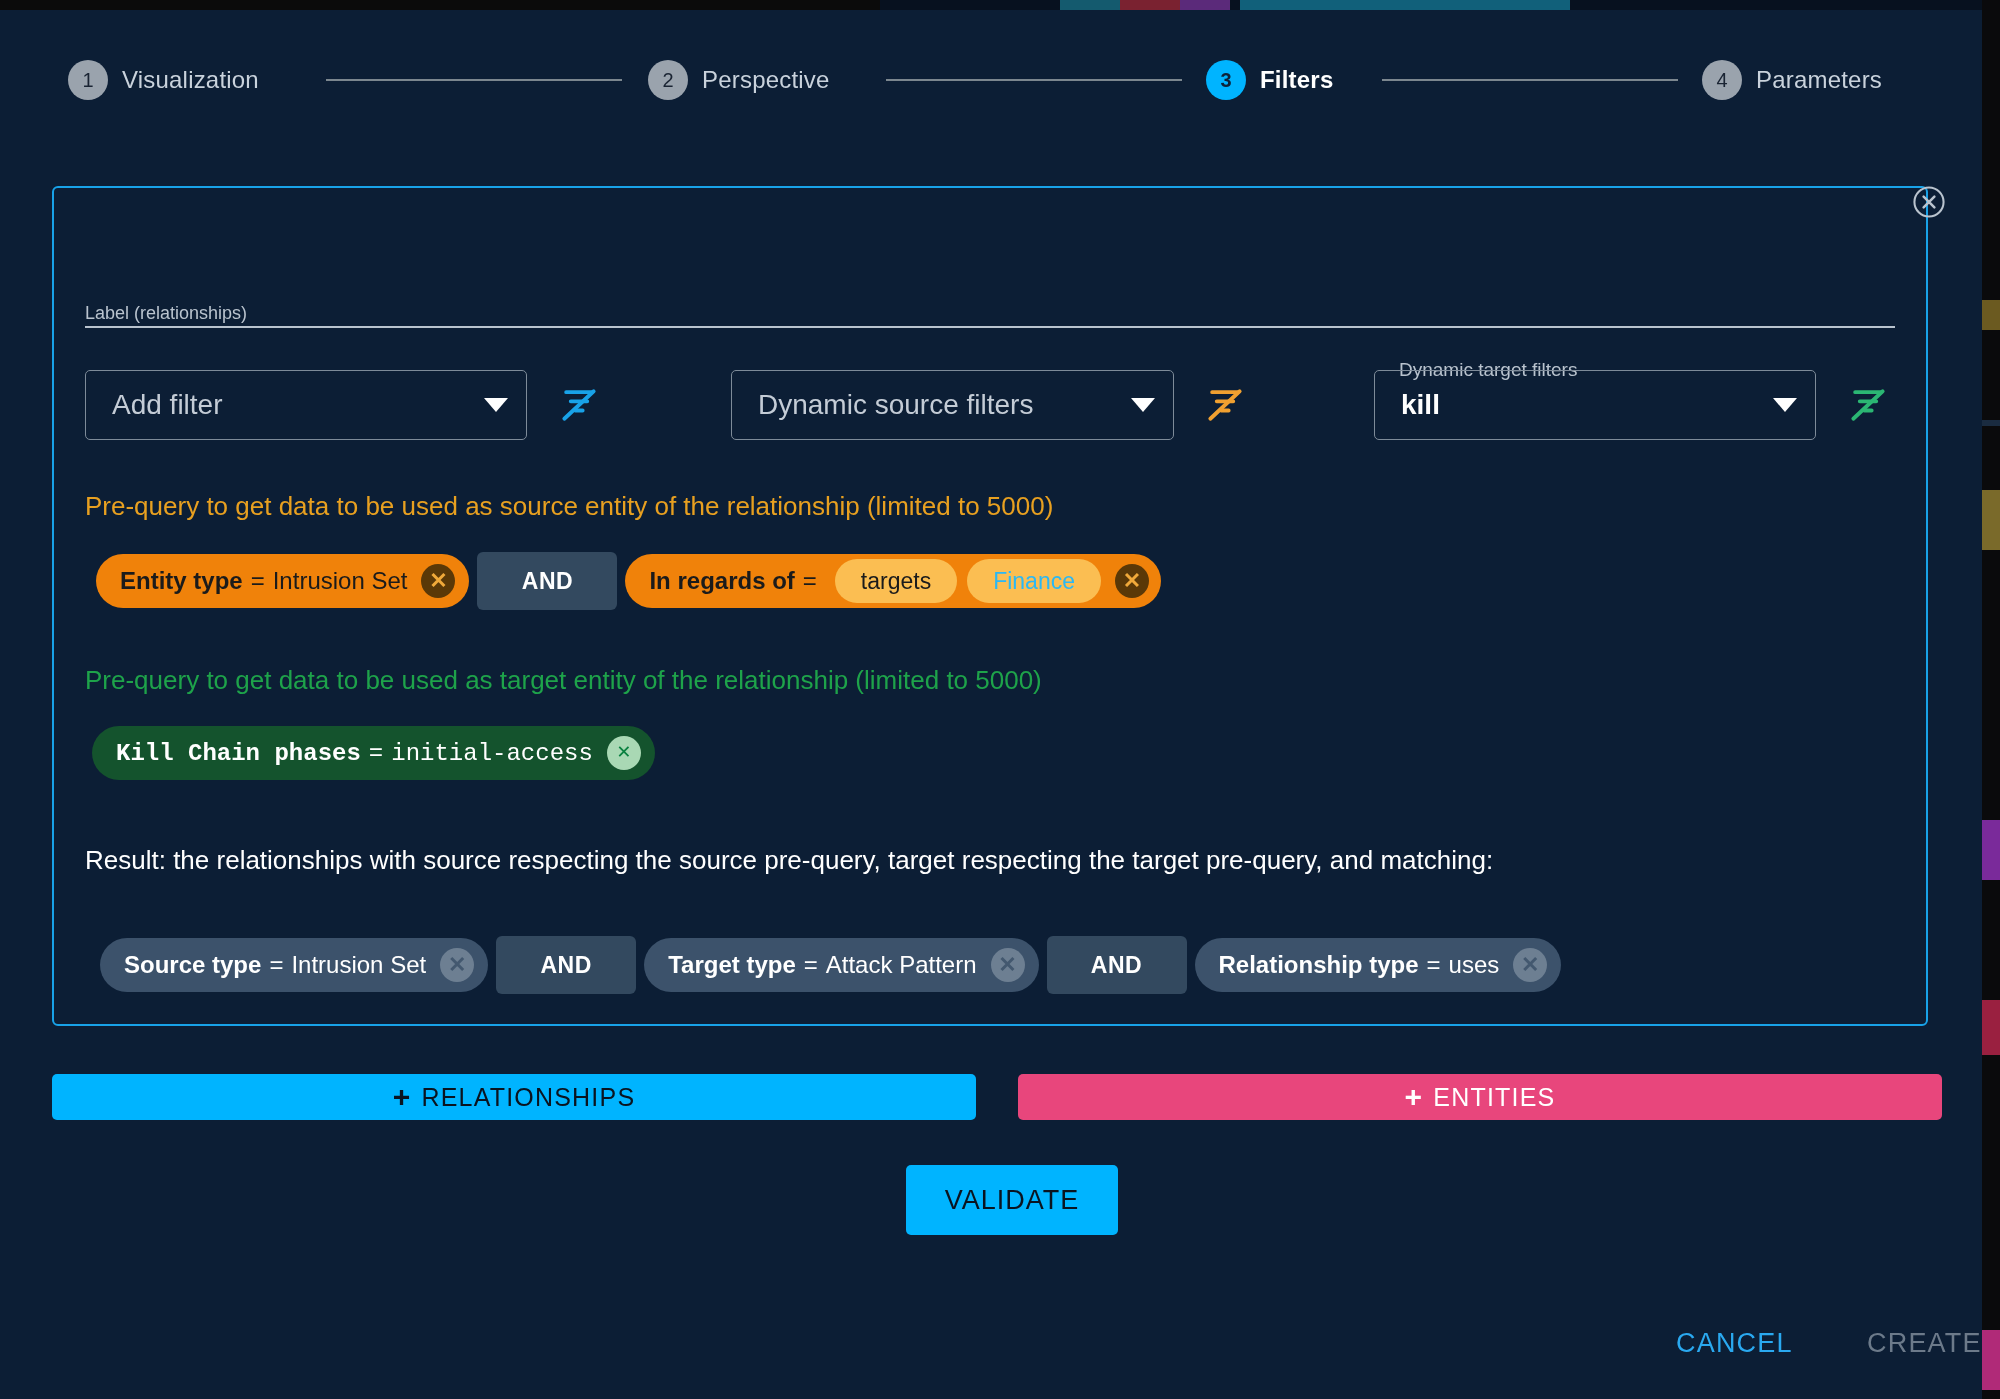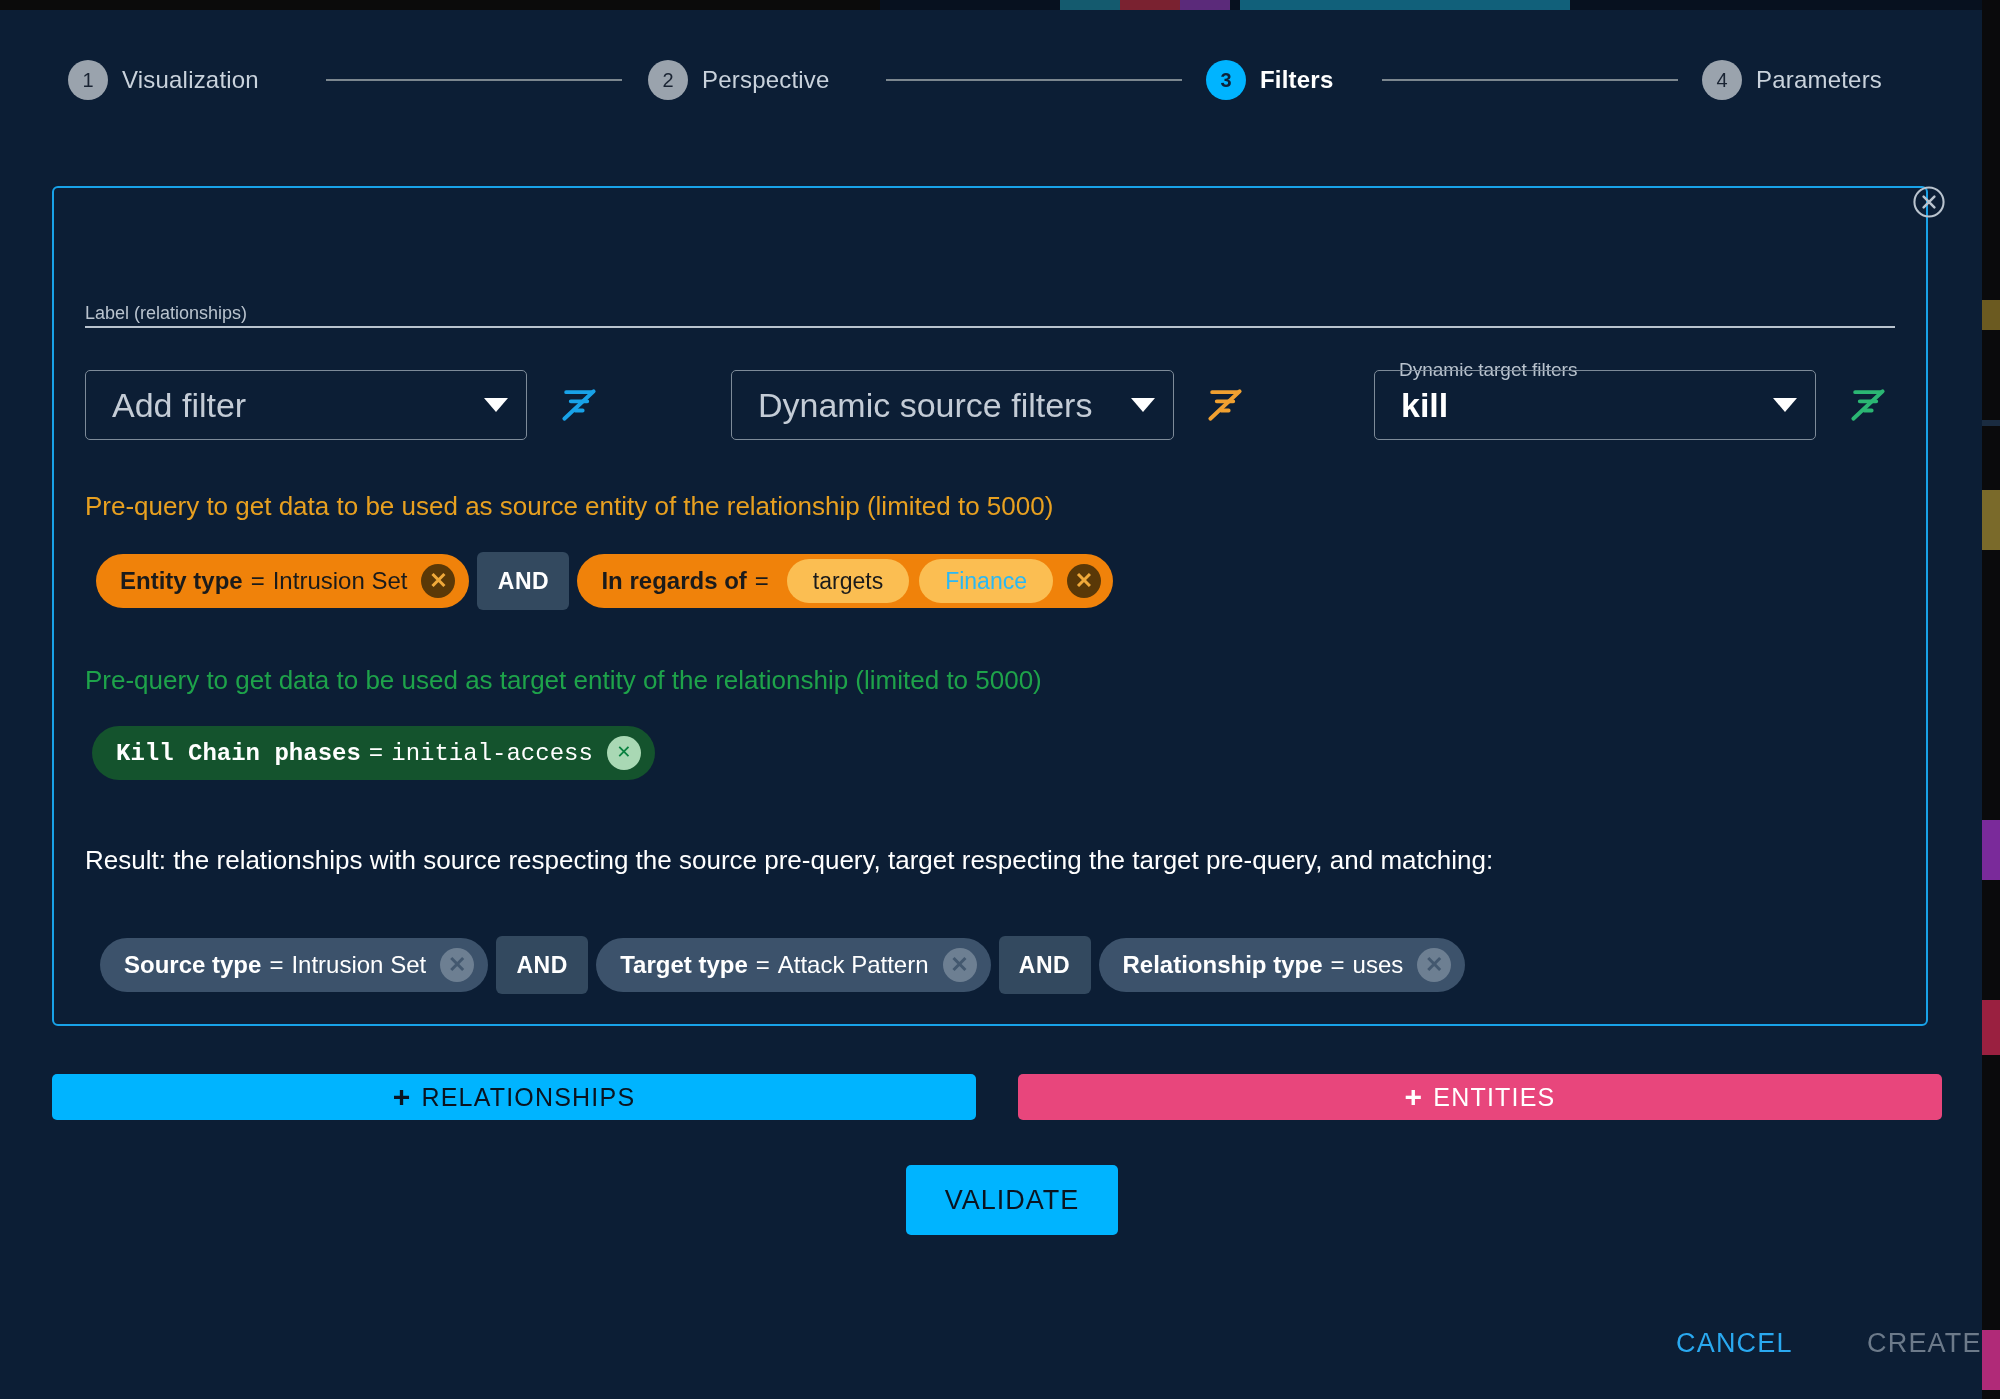--- a/index.html
+++ b/index.html
@@ -55,21 +55,21 @@
   }
   .field-underline{position:absolute;left:85px;top:316px;width:1810px;height:2px;background:#b9c3ce;}
 
   
   .selrow{position:absolute;left:0;top:355px;width:1982px;height:80px;}
   .select{
     position:absolute;height:70px;box-sizing:border-box;
     border:1px solid #7e8b99;border-radius:5px;
     display:flex;align-items:center;padding:0 18px 0 26px;
   }
-  .select .val{font-size:34px;color:#c4ccd6;flex:1;}
+  .select .val{font-size:28px;color:#c4ccd6;flex:1;}
   .select.has-value .val{color:#ffffff;font-weight:700;}
   .caret{width:0;height:0;border-left:12px solid transparent;border-right:12px solid transparent;border-top:14px solid #ffffff;margin-left:12px;}
   .notch-label{
     position:absolute;font-size:19px;color:#b9c3ce;background:#0c1e35;padding:0 7px;
   }
   .filter-off{position:absolute;width:44px;height:44px;}
 
   
   .sec-head{position:absolute;font-size:26px;}
   .sec-head.src{color:#e8a020;}
@@ -97,21 +97,21 @@
   .xbtn{
     width:34px;height:34px;border-radius:50%;margin-left:14px;
     display:flex;align-items:center;justify-content:center;
     font-size:22px;font-weight:700;line-height:1;
   }
   .chip-orange .xbtn{background:#5a3807;color:#f0a93a;}
   .chip-green .xbtn{background:#a9d8b4;color:#0a8040;}
   .chip-slate .xbtn{background:#6d7f92;color:#43586f;}
   .andbox{
     display:flex;align-items:center;justify-content:center;
-    height:58px;min-width:76px;padding:0 8px;border-radius:6px;
+    height:58px;min-width:76px;padding:0 32px;border-radius:6px;
     background:#33495f;color:#ffffff;font-size:23px;font-weight:700;letter-spacing:.5px;
   }
 
   
   .addbtn{
     position:absolute;height:46px;border-radius:5px;
     display:flex;align-items:center;justify-content:center;gap:10px;
     font-size:25px;letter-spacing:1.2px;font-weight:400;
   }
   .addbtn .plus{font-size:30px;font-weight:700;line-height:1;}

